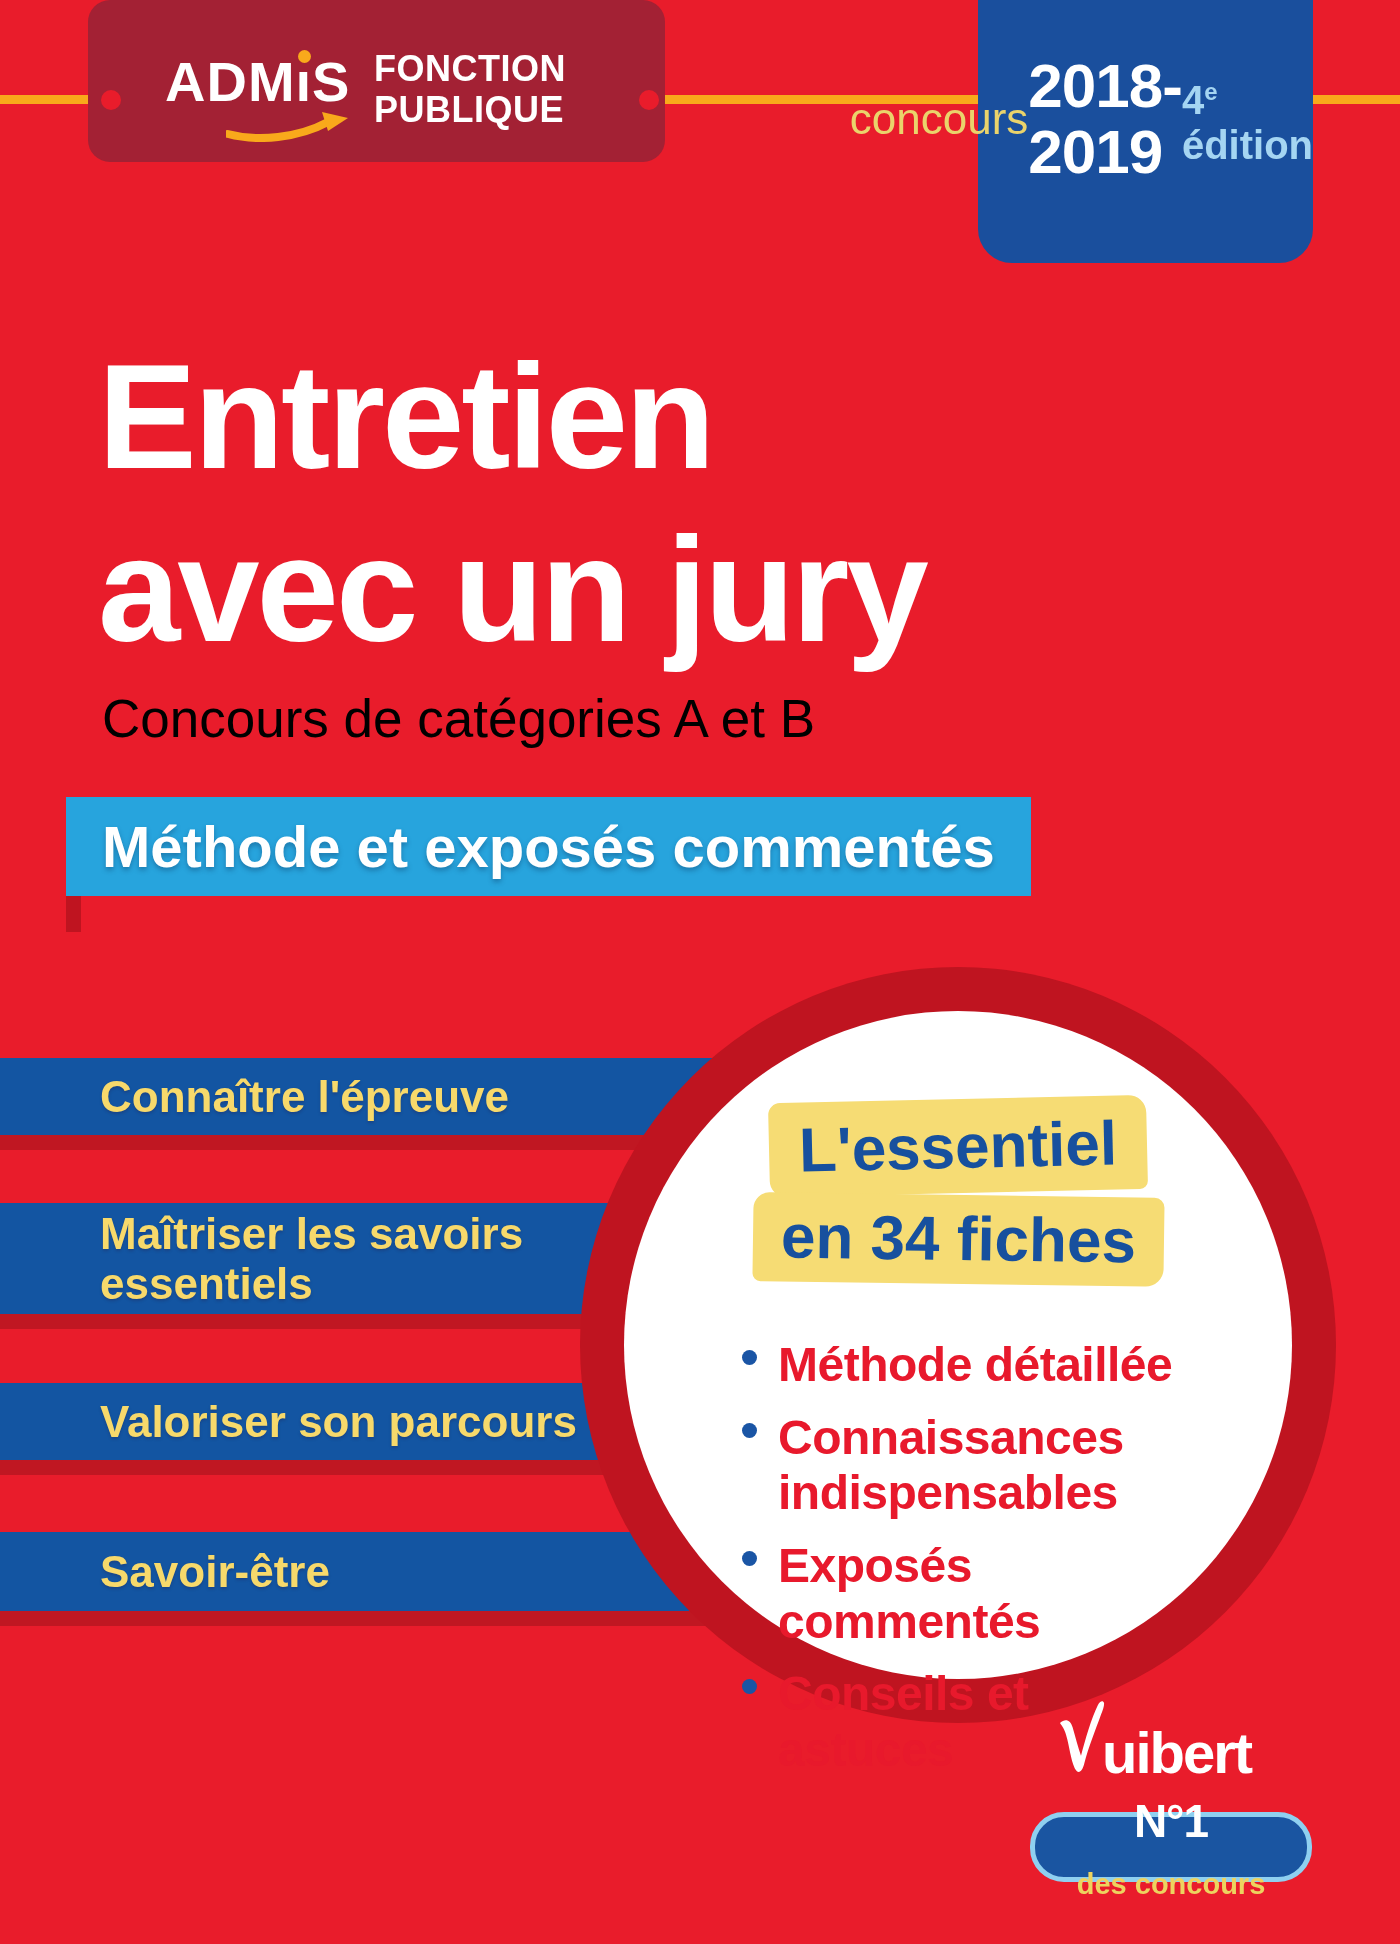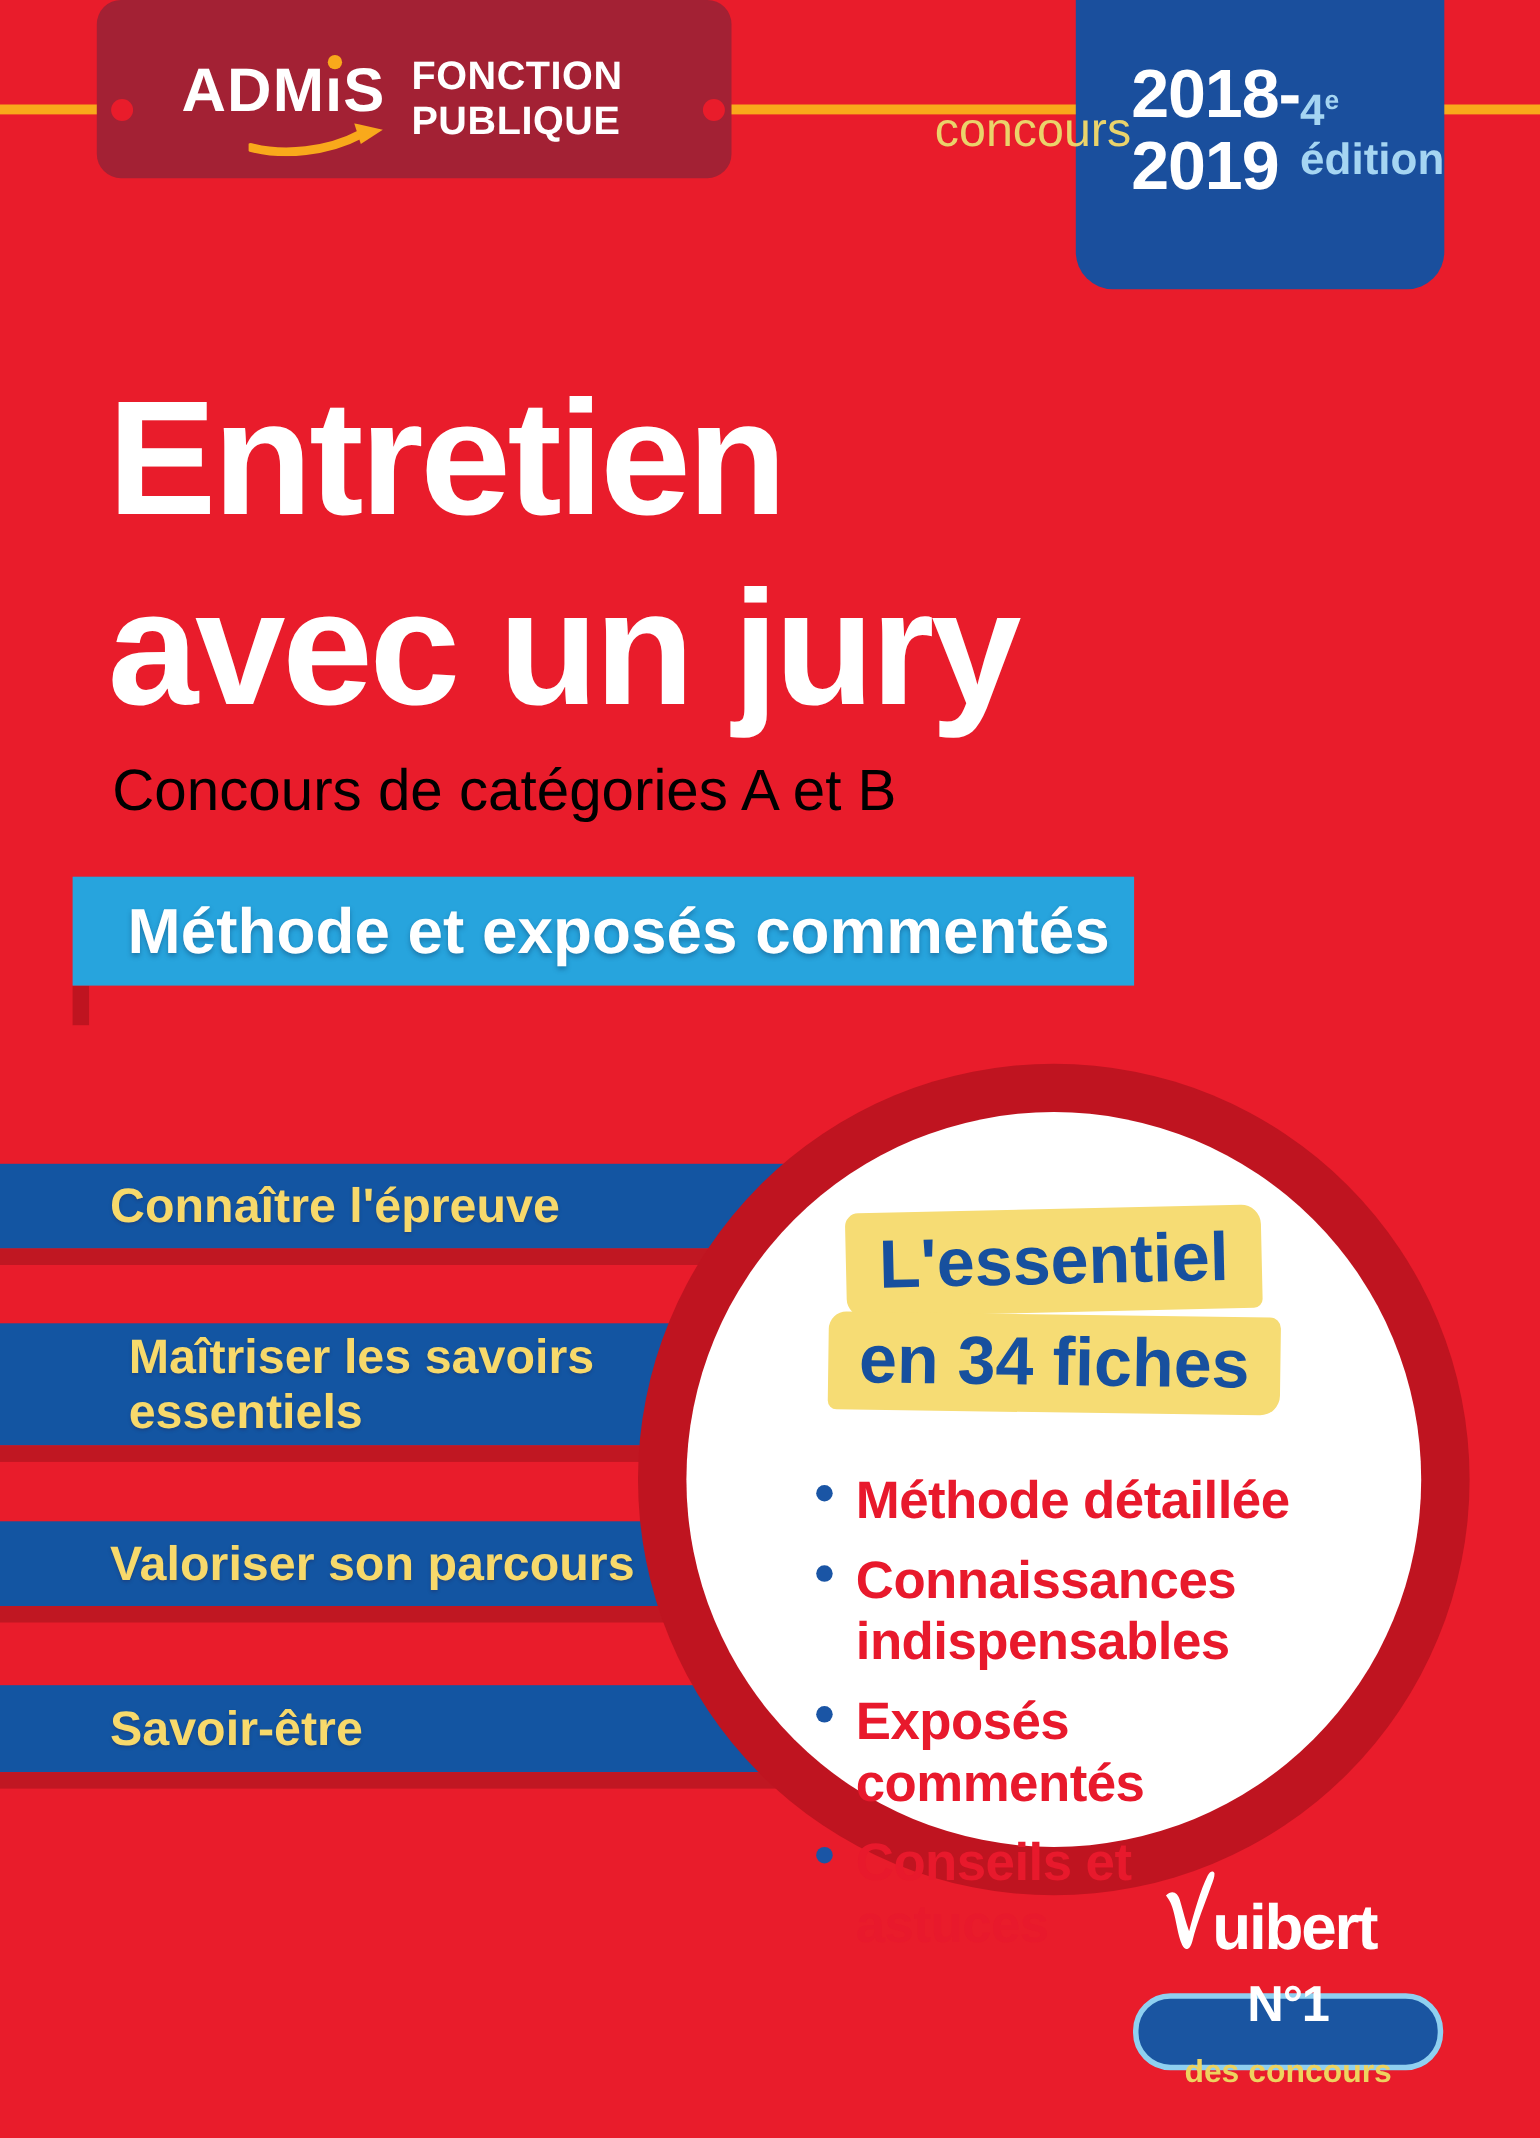--- a/index.html
+++ b/index.html
@@ -35,31 +35,31 @@
   
   .title{position:absolute;left:98px;top:330px;color:#fff;font-size:148px;font-weight:700;
          letter-spacing:-3px;line-height:173px;z-index:2;}
   .subtitle{position:absolute;left:102px;top:688px;color:#000000;font-size:53px;font-weight:400;
             letter-spacing:0;z-index:2;}
 
   
   .banner{position:absolute;left:66px;top:797px;width:965px;height:99px;background:#27a4dd;
           z-index:2;display:flex;align-items:center;}
   .banner span{color:#fff;font-size:58px;font-weight:700;padding-left:36px;
-               text-shadow:0 3px 5px rgba(10,40,80,.35);margin-left:14px;}
+               text-shadow:0 3px 5px rgba(10,40,80,.35);}
   .banner-tab{position:absolute;left:66px;top:896px;width:15px;height:36px;background:#bf1420;z-index:1;}
 
   
   .bar{position:absolute;left:0;width:780px;background:#1355a2;z-index:2;display:flex;
        flex-direction:column;justify-content:center;}
   .bar::after{content:"";position:absolute;top:100%;left:0;width:100%;height:15px;background:#c01722;}
   .bar span{color:#f7d96b;font-size:44px;font-weight:700;margin-left:100px;max-width:520px;
             line-height:50px;text-shadow:0 2px 3px rgba(40,20,60,.25);}
   .bar.b1{top:1058px;height:77px;}
-  .bar.b2{top:1203px;height:111px;padding-left:17px;}
+  .bar.b2{top:1203px;height:111px;}
   .bar.b3{top:1383px;height:77px;}
   .bar.b4{top:1532px;height:79px;}
 
   
   .ring{position:absolute;left:580px;top:967px;width:756px;height:756px;border-radius:50%;
         background:#bf1420;z-index:3;}
   .disc{position:absolute;left:624px;top:1011px;width:668px;height:668px;border-radius:50%;
         background:#ffffff;z-index:4;}
   .hl-wrap{position:absolute;left:0;top:88px;width:100%;text-align:center;z-index:5;}
   .hl{display:inline-block;background:#f6dc74;color:#17509e;font-size:62px;font-weight:700;

